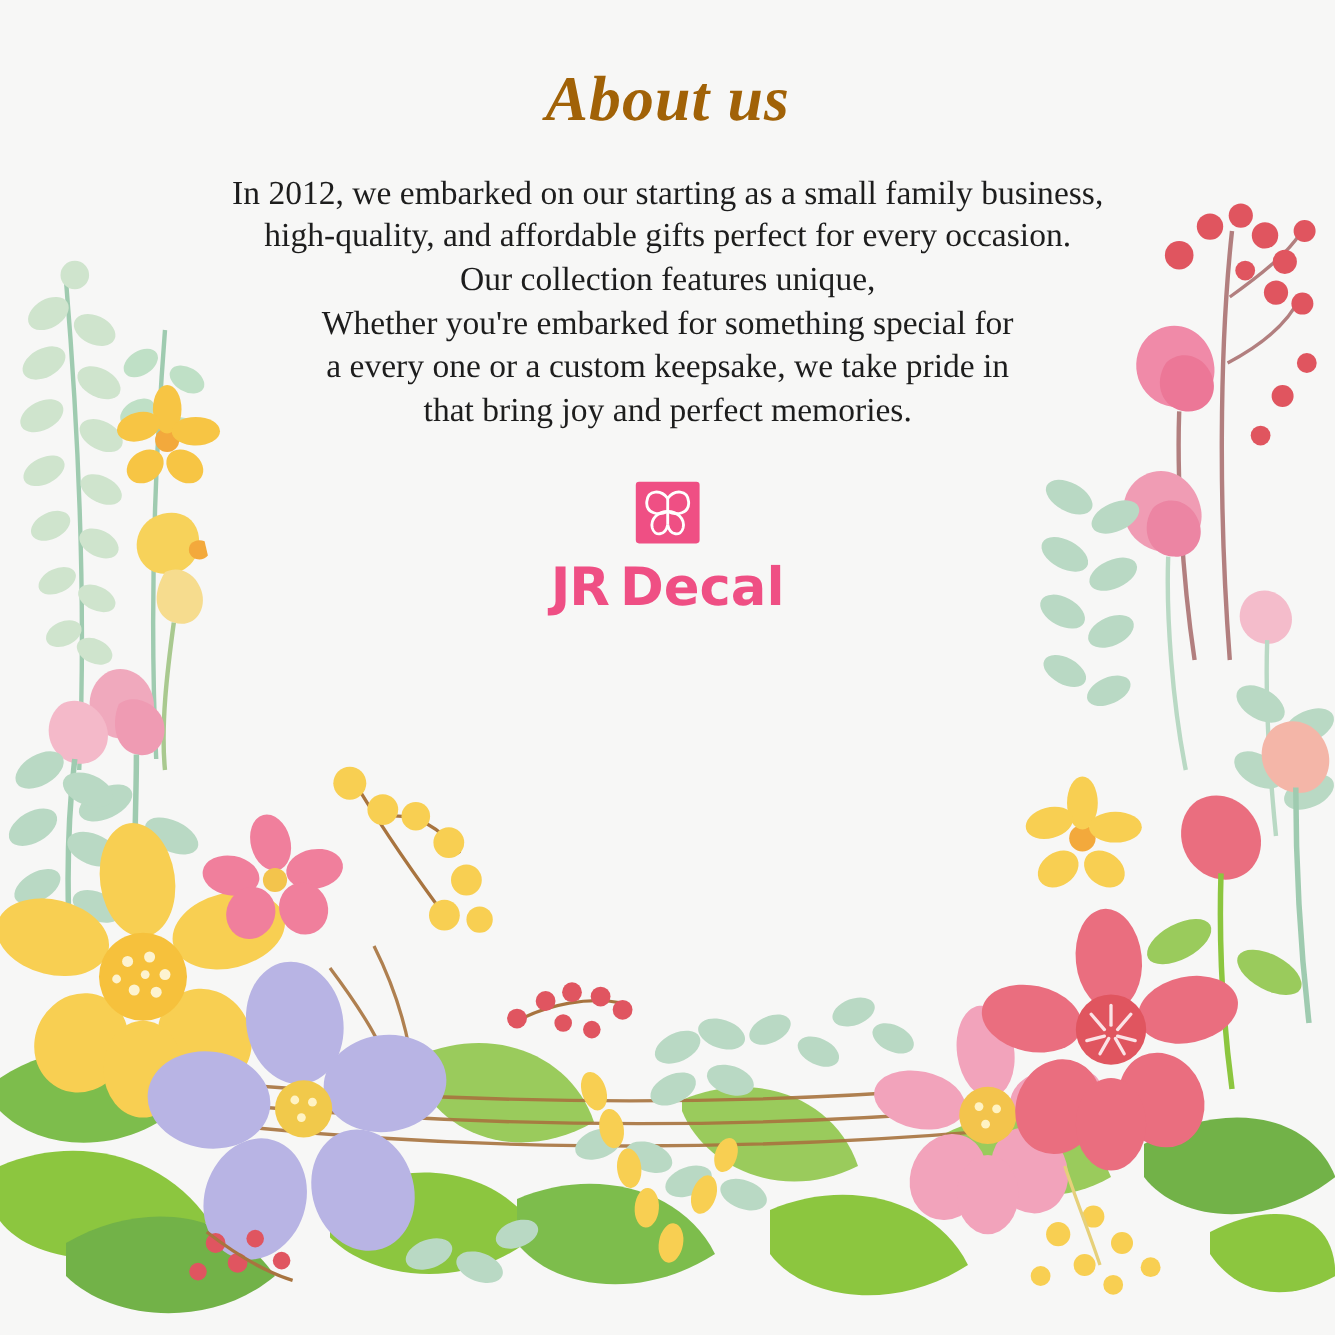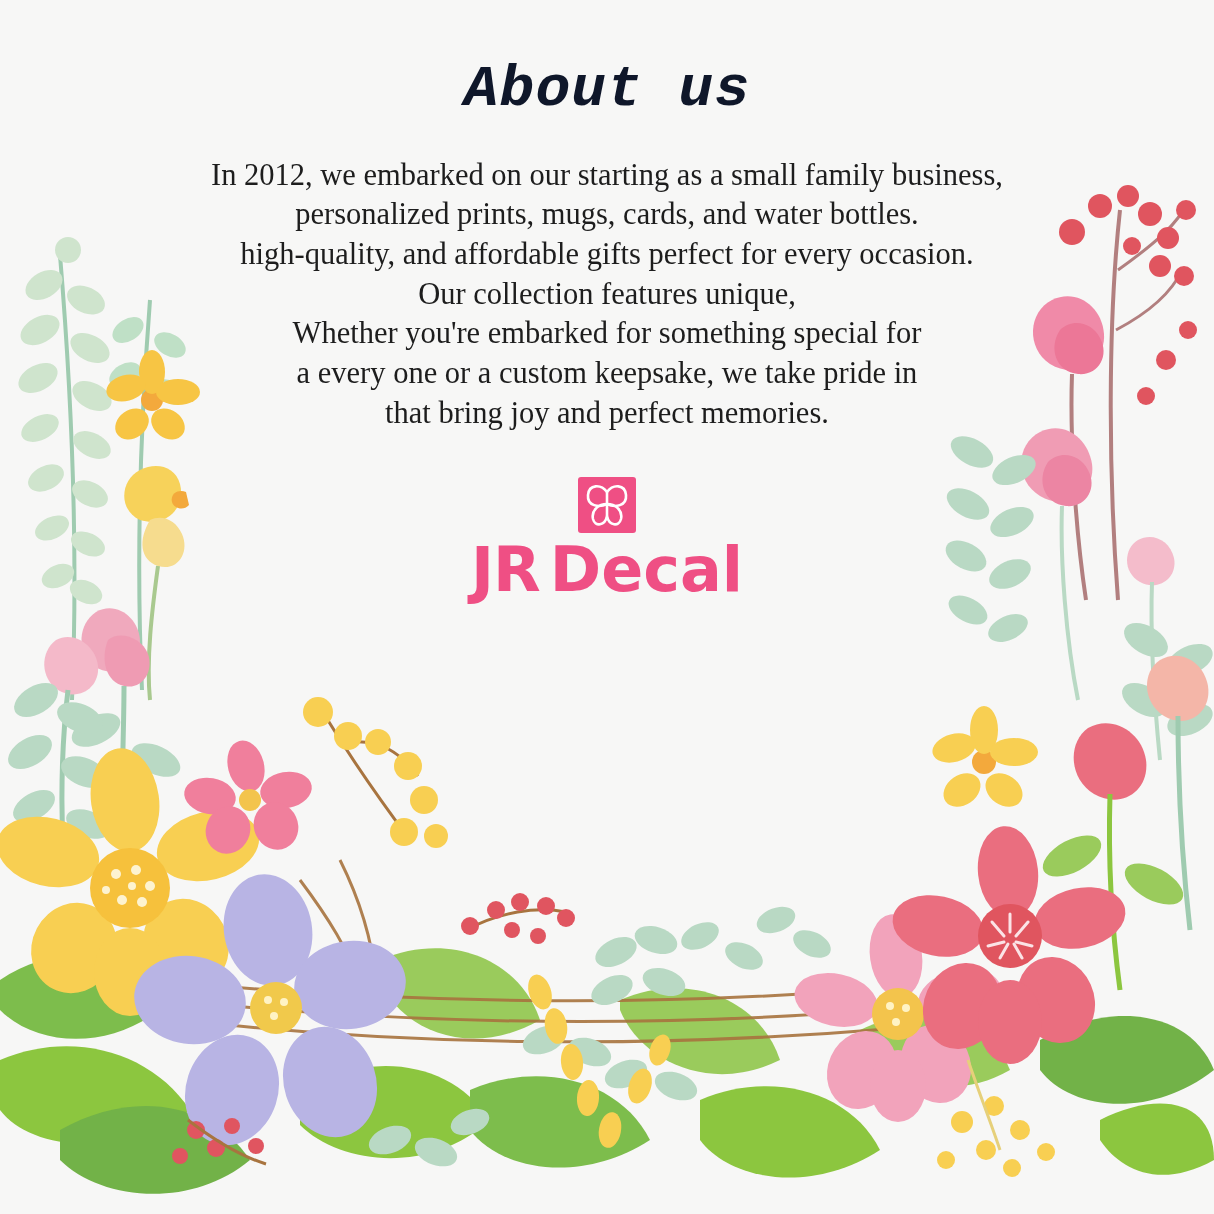--- a/index.html
+++ b/index.html
@@ -22,25 +22,25 @@
     height: 1214px;
     pointer-events: none;
   }
   .content {
     position: relative;
     z-index: 5;
     width: 1214px;
   }
   #about-title {
     text-align: center;
-    font-family: Liberation Mono, monospace;
+    font-family: Liberation Serif, serif;
     font-style: italic;
     font-weight: 700;
     font-size: 58px;
-    color: #0f172a;
+    color: #a16207;
     letter-spacing: 1px;
     margin: 0;
     padding-top: 58px;
     line-height: 1.1;
   }
   #about-body {
     margin: 34px auto 0 auto;
     width: 1010px;
     text-align: center;
     font-family: "Liberation Serif", serif;
@@ -60,23 +60,23 @@
     display: inline-block;
     width: 58px;
     height: 56px;
     background: #ef4f84;
     border-radius: 3px;
     position: relative;
     vertical-align: middle;
   }
   .brand-mark svg { position: absolute; left: 7px; top: 5px; }
   .brand-name {
-    margin-top: 0;
+    margin-top: 12px;
     font-family: "DejaVu Sans", sans-serif;
-    font-size: 62px;
+    font-size: 48px;
     font-weight: 700;
     color: #ef4f84;
     letter-spacing: 0px;
   }
   .brand-name .jr { letter-spacing: -1px; }
   .brand-name .decal { margin-left: 10px; }
 </style>
 </head>
 <body>
 
@@ -402,21 +402,20 @@
       <circle cx="1046" cy="1152" r="9"></circle>
       <path d="M968,1060 C 978,1090 990,1120 1000,1150" stroke="#e6d07a" stroke-width="3" fill="none"></path>
     </g>
   </svg>
 
   <div class="content">
     <h1 id="about-title">About us</h1>
 
     <div id="about-body">
       <span class="line">In 2012, we embarked on our starting as a small family business,</span>
-      <span class="line">personalized prints, mugs, cards, and water bottles.</span>
       <span class="line">high-quality, and affordable gifts perfect for every occasion.</span>
       <span class="line">Our collection features unique,</span>
       <span class="line">Whether you're embarked for something special for</span>
       <span class="line">a every one or a custom keepsake, we take pride in</span>
       <span class="line">that bring joy and perfect memories.</span>
     </div>
 
     <div class="brand">
       <div class="brand-mark">
         <svg width="44" height="46" viewBox="0 0 44 46" xmlns="http://www.w3.org/2000/svg">

